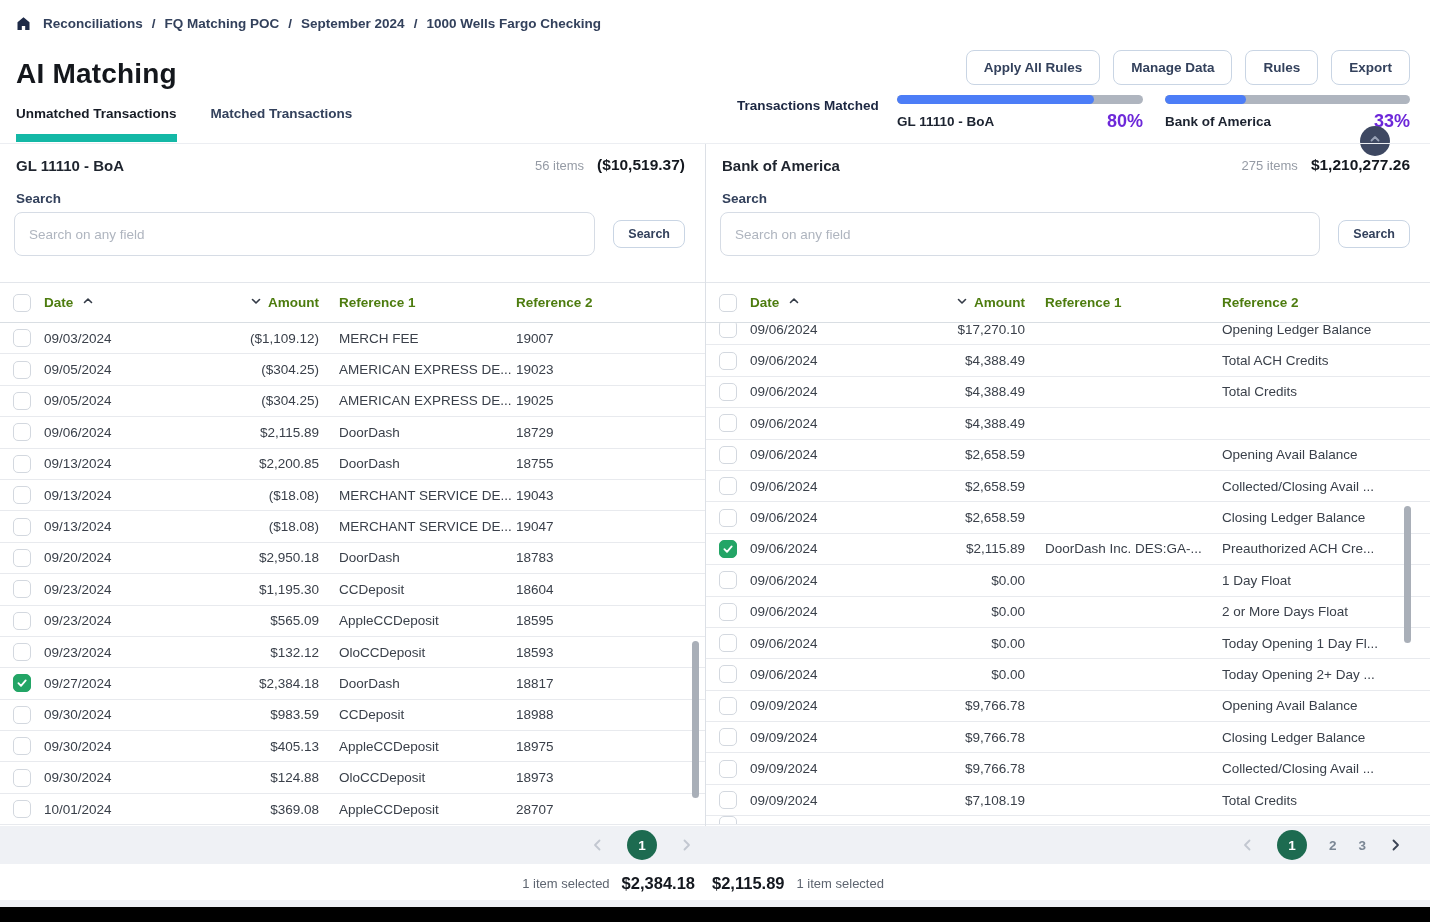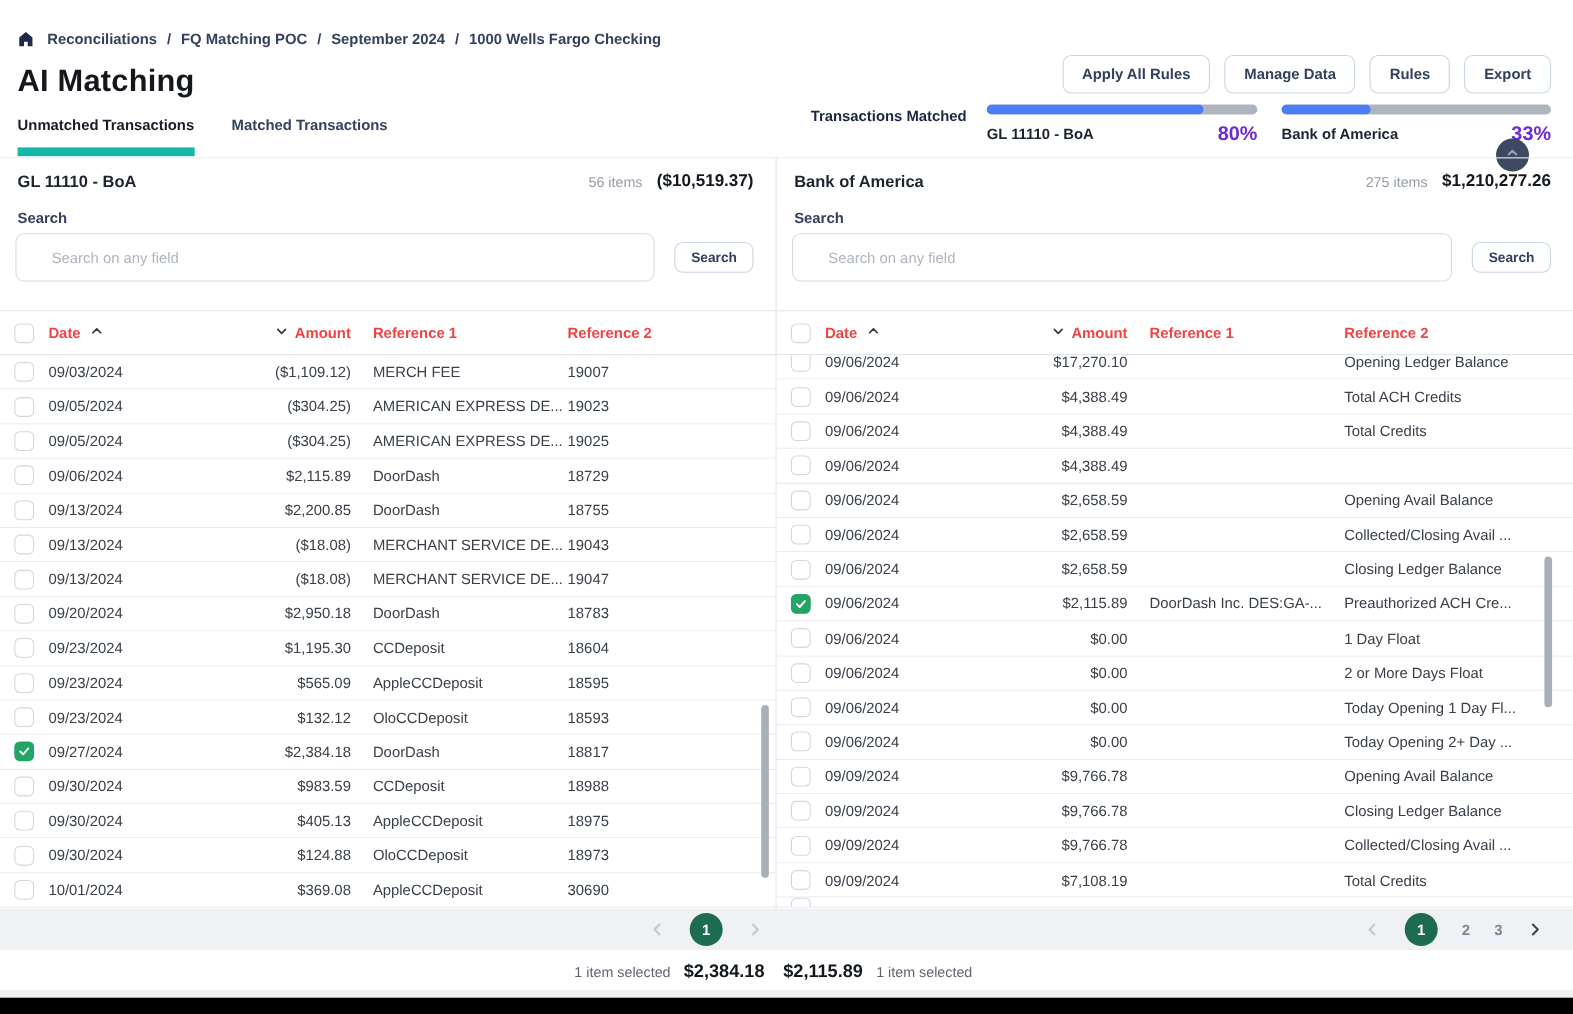--- a/index.html
+++ b/index.html
@@ -2,21 +2,21 @@
 <html><head>
 <meta charset="utf-8">
 <style>
   * { margin:0; padding:0; box-sizing:border-box; }
   html,body { background:#fff; }
   body { font-family:"Liberation Sans", sans-serif; }
   .app { position:relative; width:1430px; height:922px; background:#fff; overflow:hidden; }
 
   
   .breadcrumb { position:absolute; top:16px; left:16px; display:flex; align-items:center; gap:9px;
-    font-size:13.5px; font-weight:700; color:#33415C;margin-top:12px; }
+    font-size:13.5px; font-weight:700; color:#33415C; }
   .bc-sep { color:#33415C; font-weight:700; }
   .bc-item { cursor:pointer; }
   .home-ic { display:flex; align-items:center; margin-right:3px; }
 
   .page-title { position:absolute; top:58px; left:16px; font-size:28px; font-weight:800; color:#14171C; letter-spacing:.2px; }
 
   .tabs { position:absolute; top:106px; left:16px; display:flex; gap:34px; }
   .tab { font-size:13.5px; font-weight:700; padding-bottom:13px; cursor:pointer; }
   .tab.active { color:#171C26; border-bottom:8px solid #14b8a6; }
   .tab.inactive { color:#33415C; }
@@ -47,29 +47,29 @@
   .panel.right { left:706px; width:724px; }
 
   .phead { position:absolute; top:12px; left:16px; right:20px; display:flex; align-items:center; justify-content:space-between; }
   .ptitle { font-size:15px; font-weight:700; color:#1E242E; }
   .pstats { display:flex; align-items:center; gap:13px;margin-left:20px; }
   .pitems { font-size:13px; color:#959BA5; }
   .ptotal { font-size:15.5px; font-weight:800; color:#14181F; }
 
   .search-label { position:absolute; top:47px; left:16px; font-size:13.5px; font-weight:600; color:#33415C; }
   .search-row { position:absolute; top:68px; left:14px; right:20px; display:flex; align-items:center; gap:18px; }
-  .search-input { flex:1; height:44px; border:1px solid #D6DCE5; border-radius:8px; padding:0 32px;
+  .search-input { flex:1; height:44px; border:1px solid #D6DCE5; border-radius:8px; padding:0 14px;
     font-size:13.5px; color:#3A404A; font-family:inherit; background:#fff; }
   .search-input::placeholder { color:#AFB5BF; }
   .search-btn { height:28px; padding:0 14px; background:#fff; border:1px solid #C9D5E4; border-radius:8px;
     font-size:12.5px; font-weight:700; color:#33415C; font-family:inherit; cursor:pointer; }
 
   .thead { position:absolute; top:138px; left:0; right:0; height:41px; border-top:1px solid #E3E6EB;
     border-bottom:1px solid #D9DEE3; display:grid; grid-template-columns:44px 166px 109px 196px auto;
-    align-items:center; font-size:13.5px; font-weight:700; color:#ef4444; }
+    align-items:center; font-size:13.5px; font-weight:700; color:#4d7c0f; }
   .tbody { position:absolute; top:179px; left:0; right:0; height:503px; overflow:hidden; }
   .trow { height:31.4px; display:grid; grid-template-columns:44px 166px 109px 196px auto;
     align-items:center; border-bottom:1px solid #E8EAEE; font-size:13.5px; color:#3A404A; background:#fff; }
   .clip-first .trow:first-child { margin-top:-9px; }
   .col.cb { display:flex; justify-content:center; }
   .col.amount { text-align:right; }
   .col.ref1 { padding-left:20px; white-space:nowrap; overflow:hidden; }
   .col.ref2 { padding-left:1px; white-space:nowrap; overflow:hidden; }
   .hd-date { display:flex; align-items:center; gap:9px; }
   .hd-amount { display:flex; align-items:center; justify-content:flex-end; gap:6px; }
@@ -353,21 +353,21 @@
     <div class="col ref2">18973</div>
   </div>
 
   <div class="trow">
     <div class="col cb">
               <span class="checkbox"></span>
             </div>
     <div class="col date">10/01/2024</div>
     <div class="col amount">$369.08</div>
     <div class="col ref1">AppleCCDeposit</div>
-    <div class="col ref2">30690</div>
+    <div class="col ref2">28707</div>
   </div>
 </div>
     </div>
 
     <div class="panel right">
       <div class="phead">
         <span class="ptitle">Bank of America</span>
         <span class="pstats">
           <span class="pitems">275 items</span>
           <span class="ptotal">$1,210,277.26</span>

